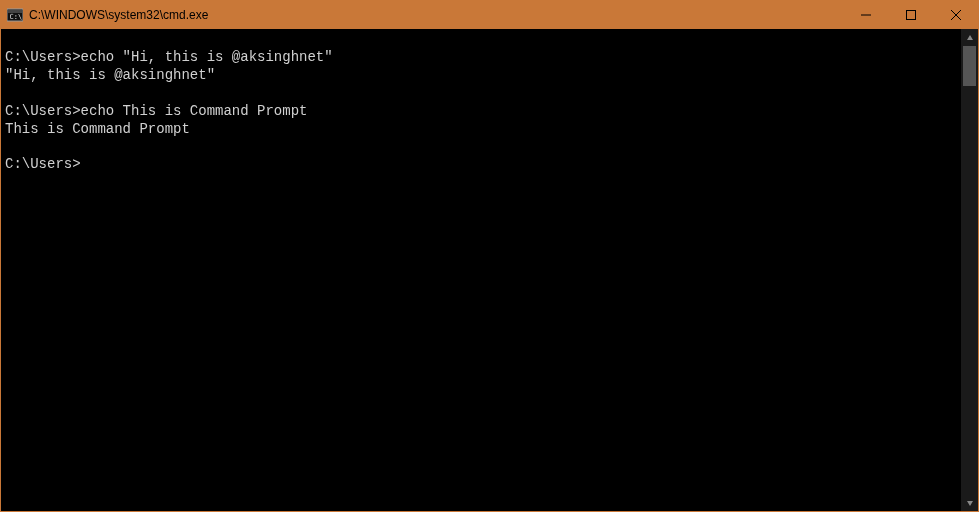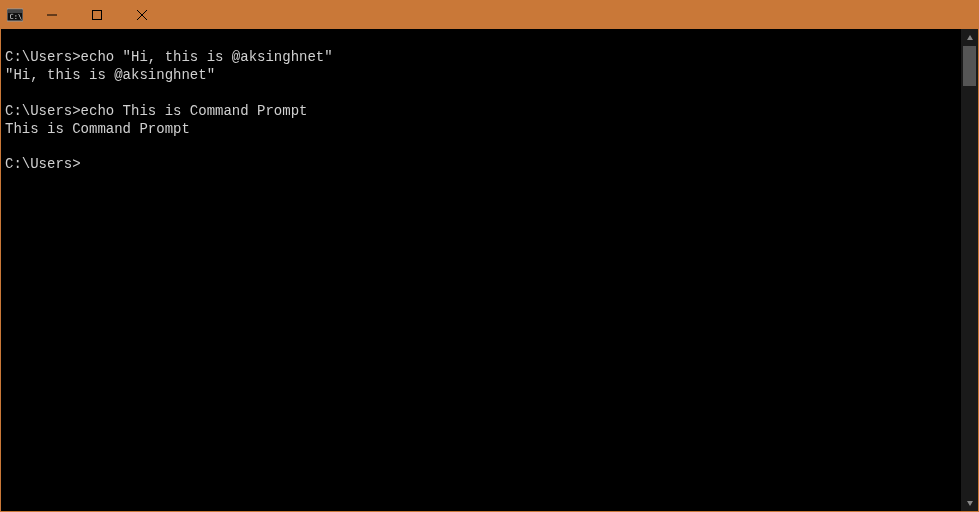--- a/index.html
+++ b/index.html
@@ -113,20 +113,21 @@
 
 <div class="window">
   <div class="titlebar">
     <span class="app-icon">
       <svg width="16" height="16" viewBox="0 0 16 16">
         <rect x="0" y="2" width="16" height="12" fill="#111" stroke="#999" stroke-width="1"></rect>
         <rect x="1" y="3" width="14" height="3" fill="#444"></rect>
         <text x="2.5" y="12" font-size="7" fill="#ddd" font-family="monospace">C:\</text>
       </svg>
     </span>
+    <span class="title-text">C:\WINDOWS\system32\cmd.exe</span>
     <div class="window-controls">
       <div class="ctrl">
         <svg width="10" height="10" viewBox="0 0 10 10">
             <line x1="0" y1="5" x2="10" y2="5" stroke="#000" stroke-width="1"></line>
           </svg>
       </div>
       <div class="ctrl">
         <svg width="10" height="10" viewBox="0 0 10 10">
             <rect x="0.5" y="0.5" width="9" height="9" fill="none" stroke="#000" stroke-width="1"></rect>
           </svg>

